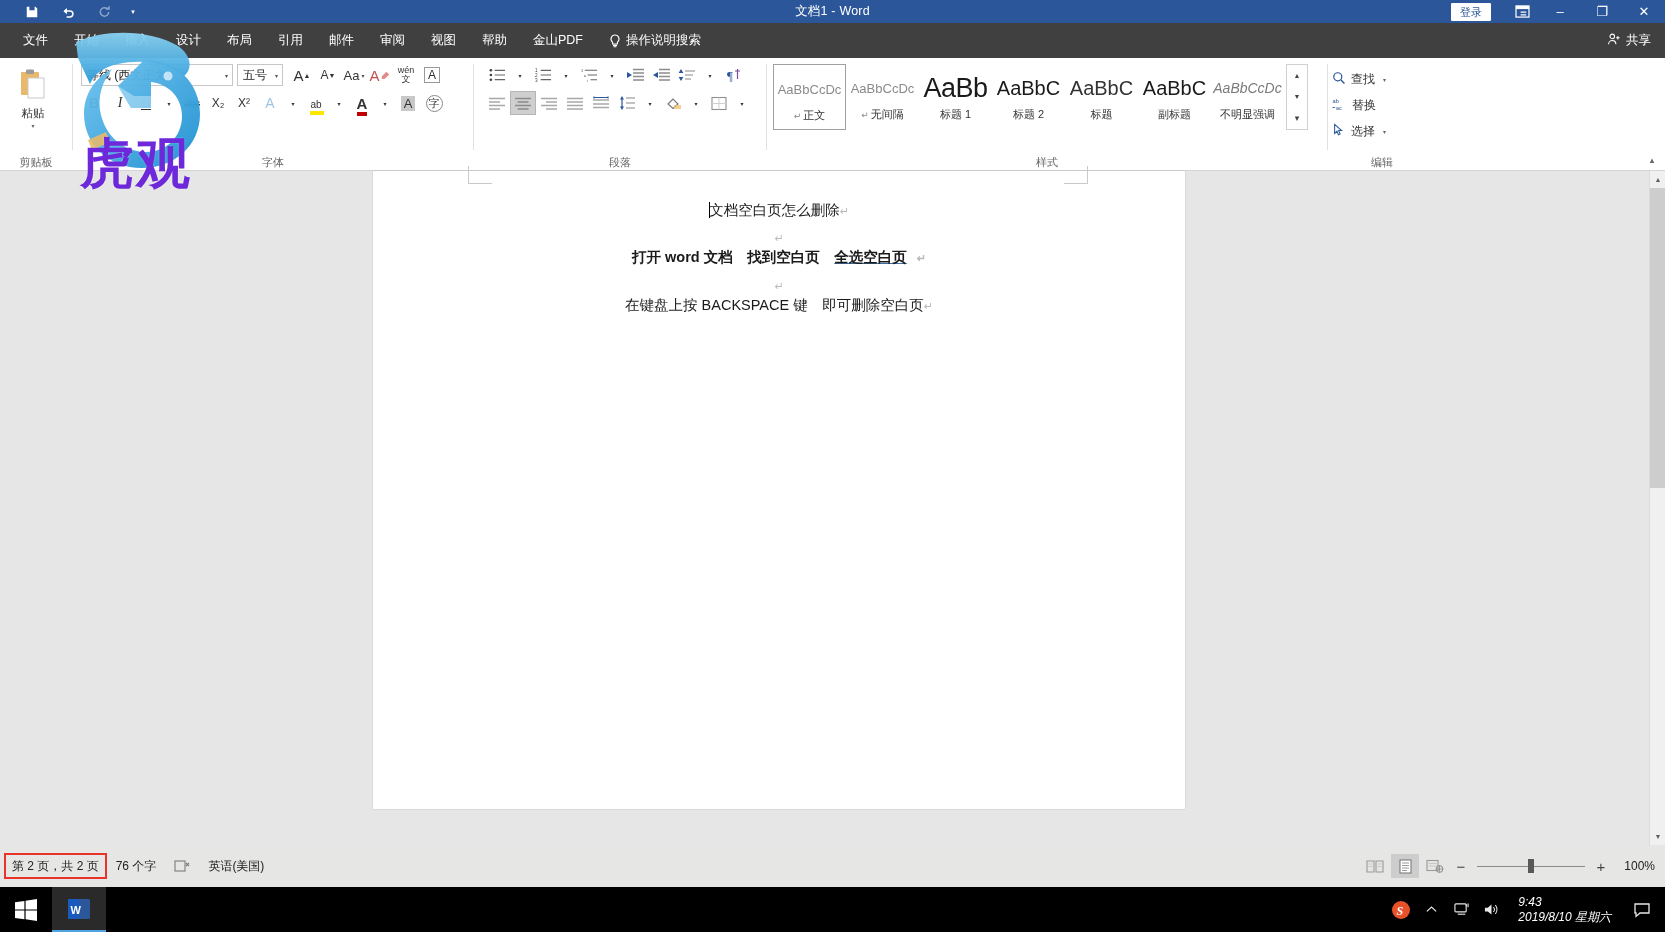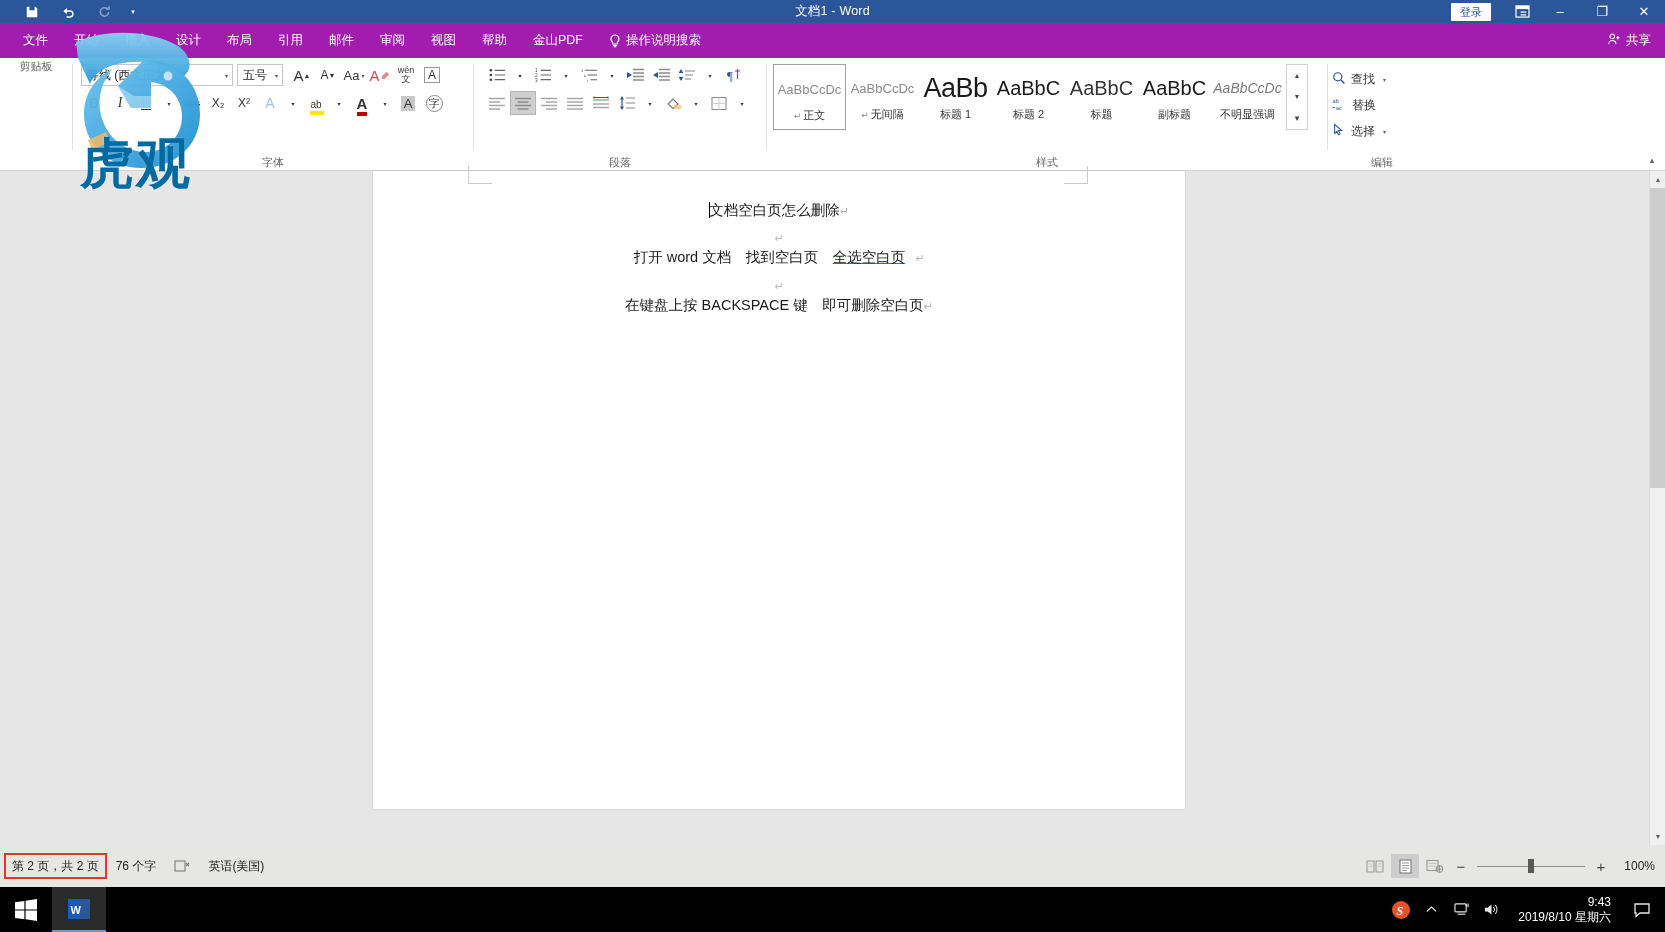--- a/index.html
+++ b/index.html
@@ -33,21 +33,21 @@
   .signin {
     background: #fff; color: #2b579a; font-size: 11px;
     padding: 2px 9px; margin-right: 14px; border-radius: 1px; line-height: 14px;
   }
   .ribbondisp { width: 34px; height: 23px; display:flex; align-items:center; justify-content:center; }
   .wbtn { width: 42px; height: 23px; display: flex; align-items: center; justify-content: center; font-size: 13px; color:#fff; }
 
   
   .tabstrip {
     position: absolute; left: 0; top: 23px; width: 1665px; height: 35px;
-    background: #a21caf; color: #fff;
+    background: #404040; color: #fff;
     display: flex; align-items: center; padding-left: 10px;
   }
   .tab {
     font-size: 12.5px; color: #fff; padding: 0 13px; height: 35px;
     display: flex; align-items: center; white-space: nowrap;
   }
   .tab.tellme { color: #fff; }
   .tab.tellme .bulb { margin-right: 5px; display:inline-flex; }
   .share {
     margin-left: auto; margin-right: 14px; font-size: 12.5px; color: #fff;
@@ -202,32 +202,32 @@
     position: absolute; left: 0; top: 887px; width: 1665px; height: 45px;
     background: #000; display: flex; align-items: center; color: #fff;
   }
   .tb-start { width: 52px; height: 45px; display: flex; align-items: center; justify-content: center; }
   .tb-app {
     width: 54px; height: 45px; display: flex; align-items: center; justify-content: center;
     background: #2a2a2a; border-bottom: 2px solid #4ea3e0;
   }
   .tray { margin-left: auto; display: flex; align-items: center; gap: 0px; padding-right: 4px; }
   .tray-ico { width: 30px; height: 45px; display: flex; align-items: center; justify-content: center; }
-  .clock { text-align: right; font-size: 12px; line-height: 15px; padding: 0 12px; }
+  .clock { text-align: left; font-size: 12px; line-height: 15px; padding: 0 12px; font-style: italic; }
   .clock .d { font-size: 12px; }
   .notif { width: 38px; height: 45px; display: flex; align-items: center; justify-content: center; }
 
   
   .watermark {
     position: absolute; left: 48px; top: 24px; width: 172px; height: 168px;
     pointer-events: none; z-index: 50;
   }
   .wm-text {
     position: absolute; left: 8px; top: 104px; width: 160px; text-align: center;
-    font-size: 54px; font-weight: bold; color: #0369a1;
+    font-size: 54px; font-weight: bold; color: #6d28d9;
     font-family: Liberation Mono, monospace; letter-spacing: 2px;
     text-shadow: 0 0 2px rgba(255,255,255,.35);
   }
 </style>
 </head>
 <body>
 
 <div id="app">
 
   <div class="titlebar">
@@ -298,20 +298,33 @@
             <path stroke="#fff" stroke-width="1.2" d="M12.4 4.6v4M10.4 6.6h4"></path>
           </svg>
       </span>
       <span>共享</span>
     </div>
   </div>
 
   <div class="ribbon">
 
     <div class="rgroup g-clip">
+      <div class="rgroup-body">
+        <div class="bigbtn">
+          <span>
+            <svg width="30" height="32" viewBox="0 0 30 32">
+              <rect x="3" y="4" width="18" height="23" rx="1" fill="#e8b96a"></rect>
+              <rect x="8" y="1.5" width="8" height="4.5" rx="1" fill="#9a9a9a"></rect>
+              <rect x="10" y="10" width="16" height="20" fill="#fff" stroke="#c9c9c9"></rect>
+            </svg>
+          </span>
+          <span class="lbl">粘贴</span>
+          <span class="caret">▾</span>
+        </div>
+      </div>
       <div class="rgroup-label">剪贴板</div>
     </div>
     <div class="rgroup-sep"></div>
 
     <div class="rgroup g-font">
       <div class="rgroup-body" style="flex-direction:column;padding-left:8px;">
         <div class="row">
           <div class="fontbox name">
             <span>等线 (西文正文)</span>
             <span class="fb-caret">▾</span>
@@ -582,21 +595,21 @@
   <div class="docarea">
     <div class="page">
       <div class="margin-mark mm-tl"></div>
       <div class="margin-mark mm-tr"></div>
 
       <div class="doc-body" style="top:31px;">
         <div class="dline"><span class="dcaret"></span><span>文档空白页怎么删除</span><span class="pmark">↵</span></div>
 
         <div class="dline blankline" style="margin-top:13px;"><span class="pmark">↵</span></div>
 
-        <div class="dline" style="margin-top:-4px;"><span>打开 word 文档　找到空白页　</span><span class="uline">全选空白页</span><span class="pmark" style="padding-left:10px">↵</span></div>
+        <div class="dline" style="margin-top:-4px;font-weight:bold;"><span>打开 word 文档　找到空白页　</span><span class="uline">全选空白页</span><span class="pmark" style="padding-left:10px">↵</span></div>
 
         <div class="dline blankline" style="margin-top:13px;"><span class="pmark">↵</span></div>
 
         <div class="dline" style="margin-top:-4px;"><span>在键盘上按 BACKSPACE 键　即可删除空白页</span><span class="pmark">↵</span></div>
       </div>
     </div>
   </div>
 
   <div class="vscroll">
     <div class="vs-arrow">▲</div>

